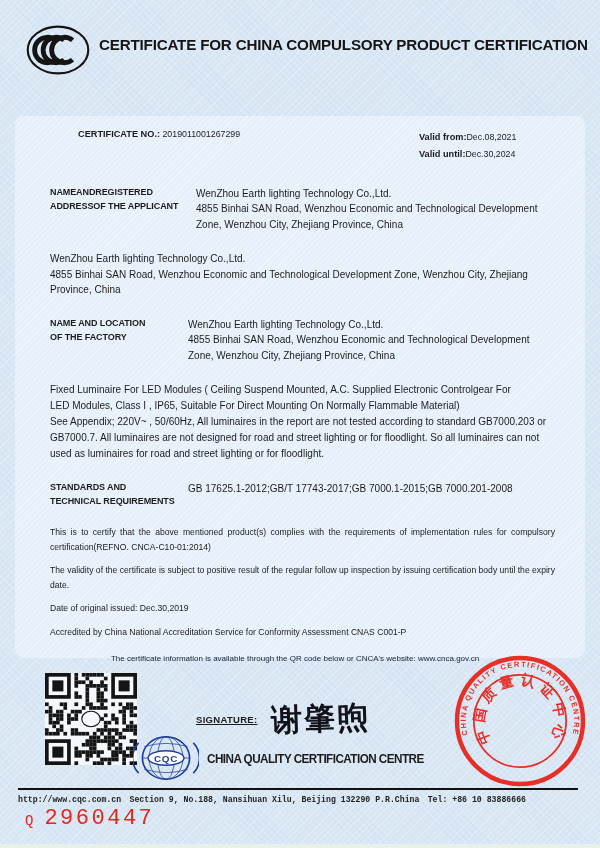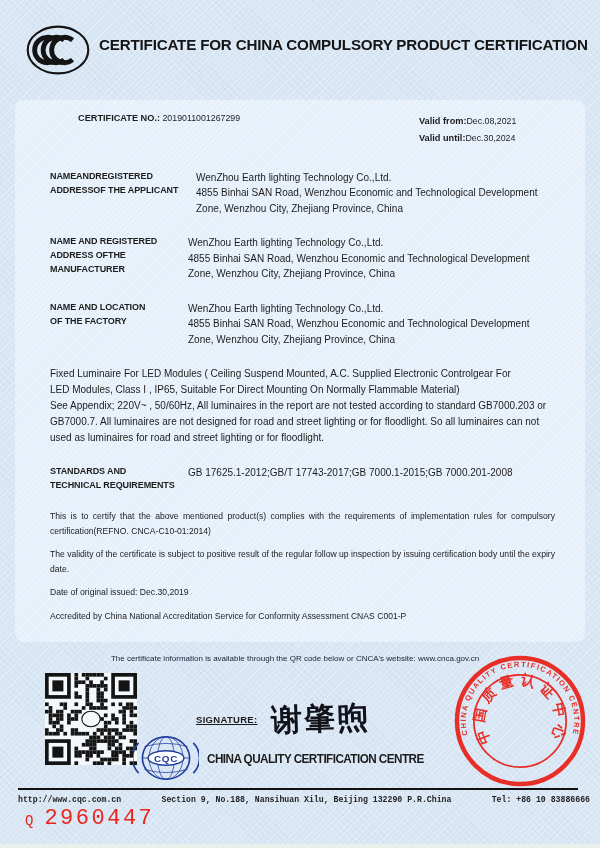--- a/index.html
+++ b/index.html
@@ -17,21 +17,21 @@
   
   .ccc-logo { position:absolute; left:24px; top:22px; width:68px; height:56px; }
   .page-title {
     position:absolute; left:99px; top:36px; width:486px;
     font-size:15.5px; font-weight:700; letter-spacing:-0.2px;
     transform:scaleX(0.98); transform-origin:left center;
     color:#141414; white-space:nowrap;
   }
   
   .main-box {
-    position:absolute; left:15px; top:100px; width:570px; height:542px;
+    position:absolute; left:15px; top:116px; width:570px; height:542px;
     background:#e6f0fb;
     background-image:repeating-linear-gradient(135deg, rgba(255,255,255,.3) 0 1px, transparent 1px 4px);
     border-radius:9px; padding:13px 30px 0 35px; overflow:hidden;
   }
   .cert-row { display:flex; justify-content:space-between; padding-left:28px; padding-right:8px; }
   .cert-no { font-size:8.8px; }
   .cert-no b { font-size:9.2px; }
   .valid-block { font-size:8.8px; line-height:1.9; text-align:left; min-width:128px; }
   .valid-block b { font-size:9.2px; }
   .field-row { display:flex; margin-top:19px; }
@@ -60,21 +60,21 @@
   .cqc-logo { position:absolute; left:133px; top:733px; width:66px; height:50px; }
   .cqc-name {
     position:absolute; left:207px; top:751px;
     font-size:13px; font-weight:700; letter-spacing:-0.6px;
     transform:scaleX(0.9); transform-origin:left center; white-space:nowrap;
   }
   .stamp { position:absolute; left:446px; top:650px; width:148px; height:142px; opacity:0.95; z-index:5; }
   
   .footer-line { position:absolute; left:18px; top:788px; width:560px; height:2px; background:#111; }
   .footer-row {
-    position:absolute; left:18px; top:795px; width:572px;
+    position:absolute; left:18px; top:795px; width:508px;
     display:flex; justify-content:space-between;
     font-family:"Liberation Mono", monospace; font-size:8.2px; font-weight:700; color:#222;
   }
   .serial { position:absolute; left:25px; top:806px; display:flex; align-items:flex-end; color:#e8251d; }
   .serial-prefix { font-family:"Liberation Mono", monospace; font-size:14px; margin-right:11px; margin-bottom:2px; }
   .serial-number { font-family:"Liberation Mono", monospace; font-size:22px; letter-spacing:2.5px; }
   .bottom-edge { position:absolute; left:0; bottom:0; width:600px; height:4px; background:#e9efe9; }
 </style>
 </head>
 <body>
@@ -100,23 +100,20 @@
   </div>
 
   <div class="field-row row-applicant">
     <div class="field-label">NAMEANDREGISTERED
 ADDRESSOF THE APPLICANT</div>
     <div class="field-value">WenZhou Earth lighting Technology Co.,Ltd.
 4855 Binhai SAN Road, Wenzhou Economic and Technological Development Zone, Wenzhou City, Zhejiang Province, China</div>
   </div>
 
   <div class="field-row">
-    <div class="field-label">NAME AND REGISTERED
-ADDRESS OFTHE
-MANUFACTURER</div>
     <div class="field-value">WenZhou Earth lighting Technology Co.,Ltd.
 4855 Binhai SAN Road, Wenzhou Economic and Technological Development Zone, Wenzhou City, Zhejiang Province, China</div>
   </div>
 
   <div class="field-row">
     <div class="field-label">NAME AND LOCATION
 OF THE FACTORY</div>
     <div class="field-value">WenZhou Earth lighting Technology Co.,Ltd.
 4855 Binhai SAN Road, Wenzhou Economic and Technological Development Zone, Wenzhou City, Zhejiang Province, China</div>
   </div>

